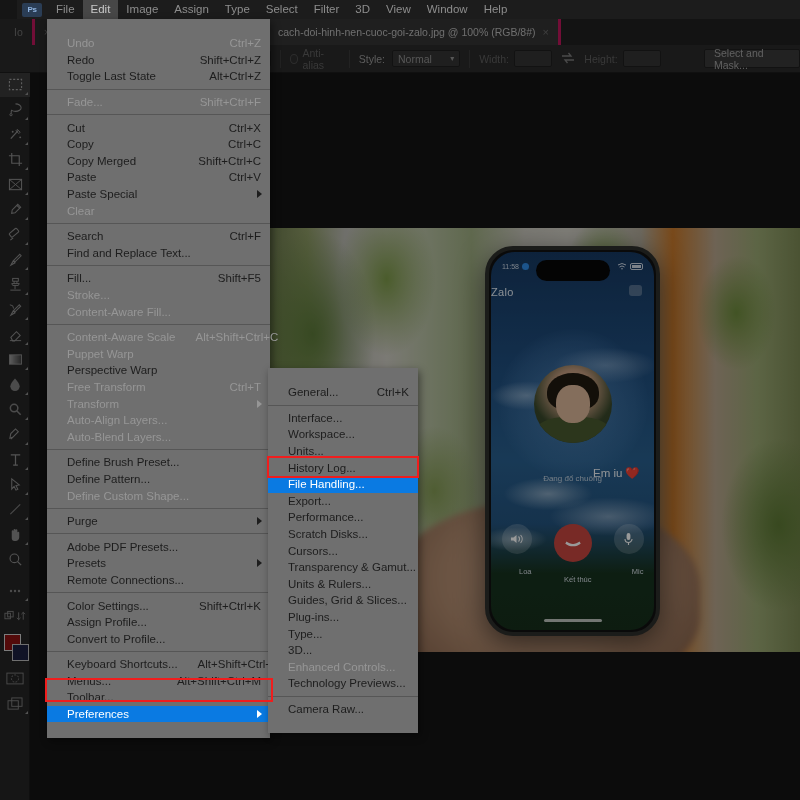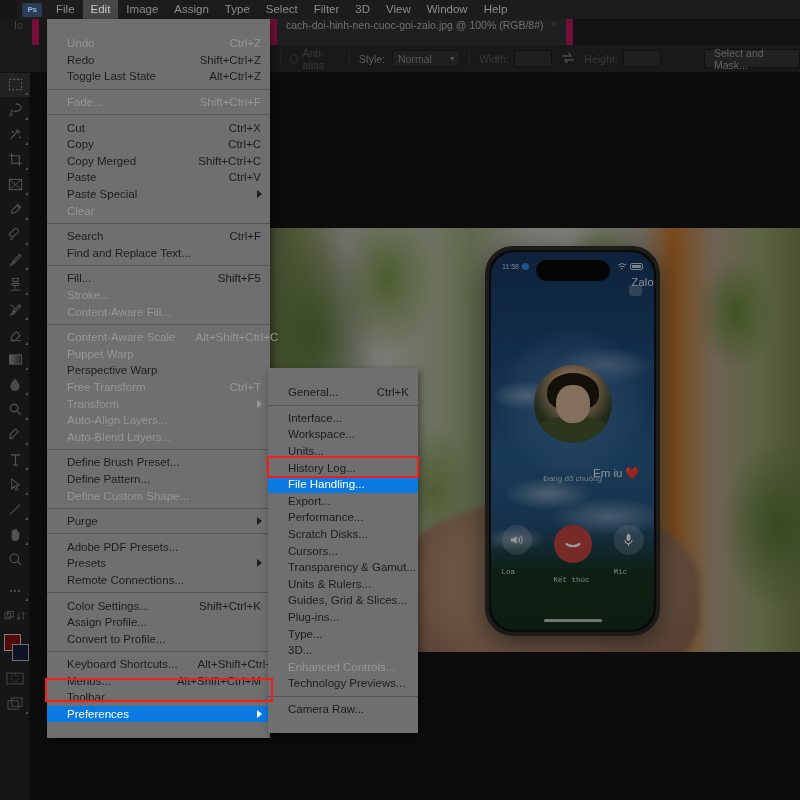--- a/index.html
+++ b/index.html
@@ -37,23 +37,23 @@
     display: flex; align-items: center; white-space: nowrap;
   }
   .mb-item.active { background: #474747; color: #c9c9c9; }
 
   
   .tabbar {
     position: absolute; top: 19px; left: 0; width: 800px; height: 26px;
     background: #212121; display: flex; align-items: flex-end; z-index: 10;
   }
   .tab {
-    height: 26px; display: flex; align-items: flex-start; gap: 7px;
+    height: 26px; display: flex; align-items: center; gap: 7px;
     padding: 0 9px; font-size: 10.5px; color: #6f6f6f;
-    border-right: 7px solid #be185d; white-space: nowrap;
+    border-right: 3px solid #be185d; white-space: nowrap;
   }
   .tab.first { background: #2b2b2b; color: #6f6f6f; padding-left: 14px;}
   .tab.mid   { background: #2b2b2b; }
   .tab.active { background: #343434; color: #b9b9b9; }
   .tab-close { font-size: 11px; color: #6a6a6a; line-height: 1; }
 
   
   .optionsbar {
     position: absolute; top: 45px; left: 0; width: 800px; height: 28px;
     background: #2a2a2a; display: flex; align-items: center;
@@ -175,21 +175,21 @@
     align-items: center;
   }
   .sb-left, .sb-right { display: flex; align-items: center; gap: 3px; }
   .sb-dot { width: 7px; height: 7px; border-radius: 50%; background: #2f8de8; }
   .sb-batt {
     width: 13px; height: 7px; border: 1px solid #cdd9e6; border-radius: 2px;
     display:flex; align-items:center; padding:1px;
   }
   .sb-batt i { display:block; width:100%; height:100%; background:#cdd9e6; }
   .app-title {
-    position: absolute; top: 24px; width: 100%; text-align: right;
+    position: absolute; top: 34px; width: 100%; text-align: left;
     font-size: 11px; color: #e3ecf5; z-index: 3; letter-spacing: .3px;
   }
   .minimize-btn {
     position: absolute; top: 33px; right: 12px; width: 13px; height: 11px;
     background: rgba(255,255,255,.26); border-radius: 3px; z-index: 3;
   }
   .halo {
     position: absolute; left: 50%; top: 152px; transform: translate(-50%,-50%);
     width: 150px; height: 150px; border-radius: 50%;
     background: radial-gradient(circle, rgba(90,140,190,.42) 30%, rgba(90,140,190,.18) 58%, rgba(90,140,190,0) 72%);
@@ -217,21 +217,21 @@
     font-size: 11.5px; color: #f0f5fa; margin-left: 44px;
   }
   .caller-sub {
     position: absolute; top: 222px; width: 100%; text-align: center; z-index: 3;
     font-size: 8px; color: #c3d2e0;
   }
   .call-controls {
     position: absolute; bottom: 46px; width: 100%; z-index: 3;
     display: flex; justify-content: center; gap: 22px;
   }
-  .cc { display: flex; flex-direction: column; align-items: flex-start; gap: 13px; font-family: Liberation Mono, monospace; }
+  .cc { display: flex; flex-direction: column; align-items: flex-end; gap: 13px; }
   .cc-btn {
     width: 30px; height: 30px; border-radius: 50%;
     background: rgba(255,255,255,.18);
     display: flex; align-items: center; justify-content: center;
   }
   .cc-btn.end { width: 38px; height: 38px; background: #c94740; }
   .cc-label { font-size: 7.5px; color: #d6dfe6; }
   .home-bar {
     position: absolute; bottom: 8px; left: 50%; transform: translateX(-50%);
     width: 58px; height: 3px; border-radius: 2px; background: rgba(255,255,255,.72); z-index: 3;

